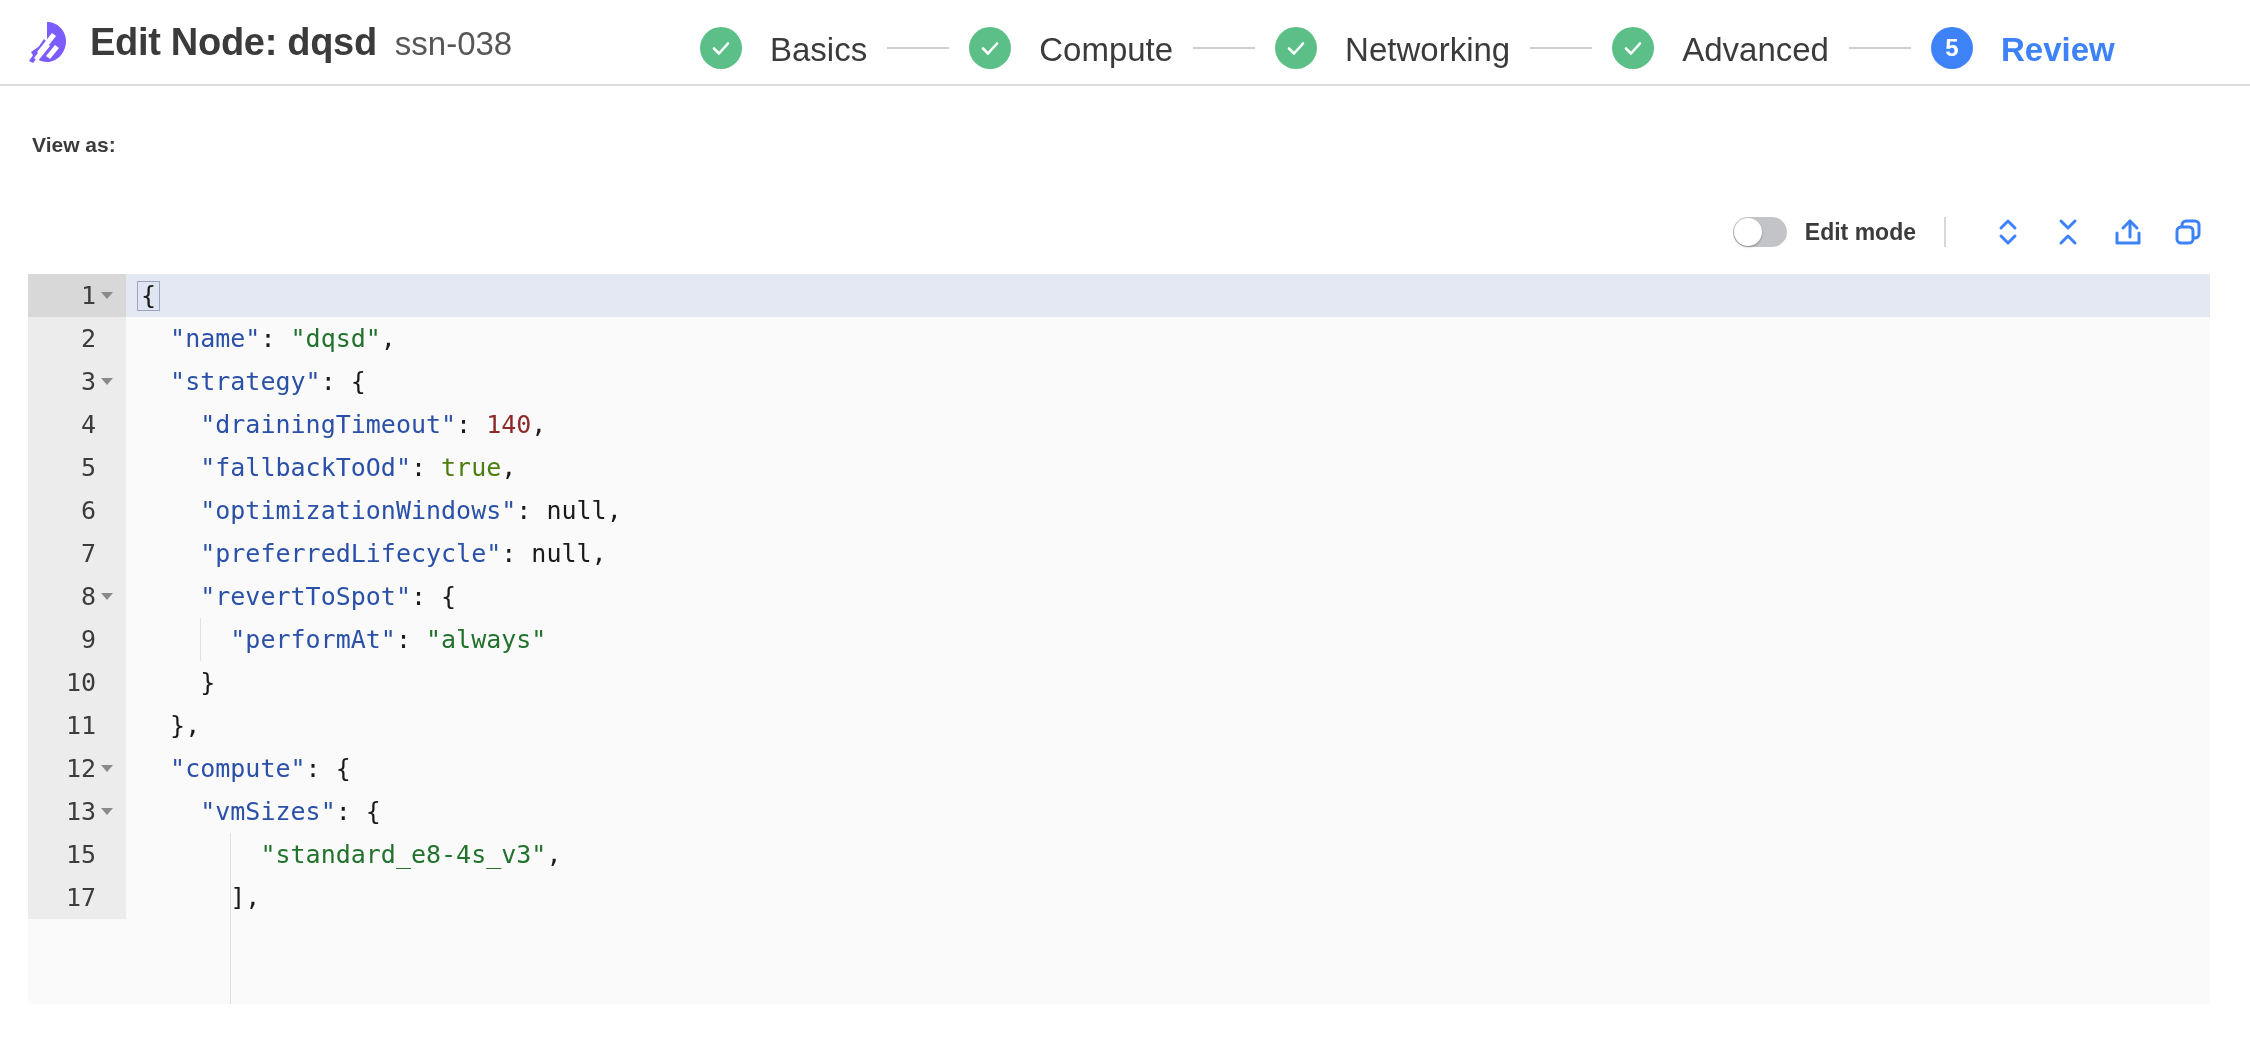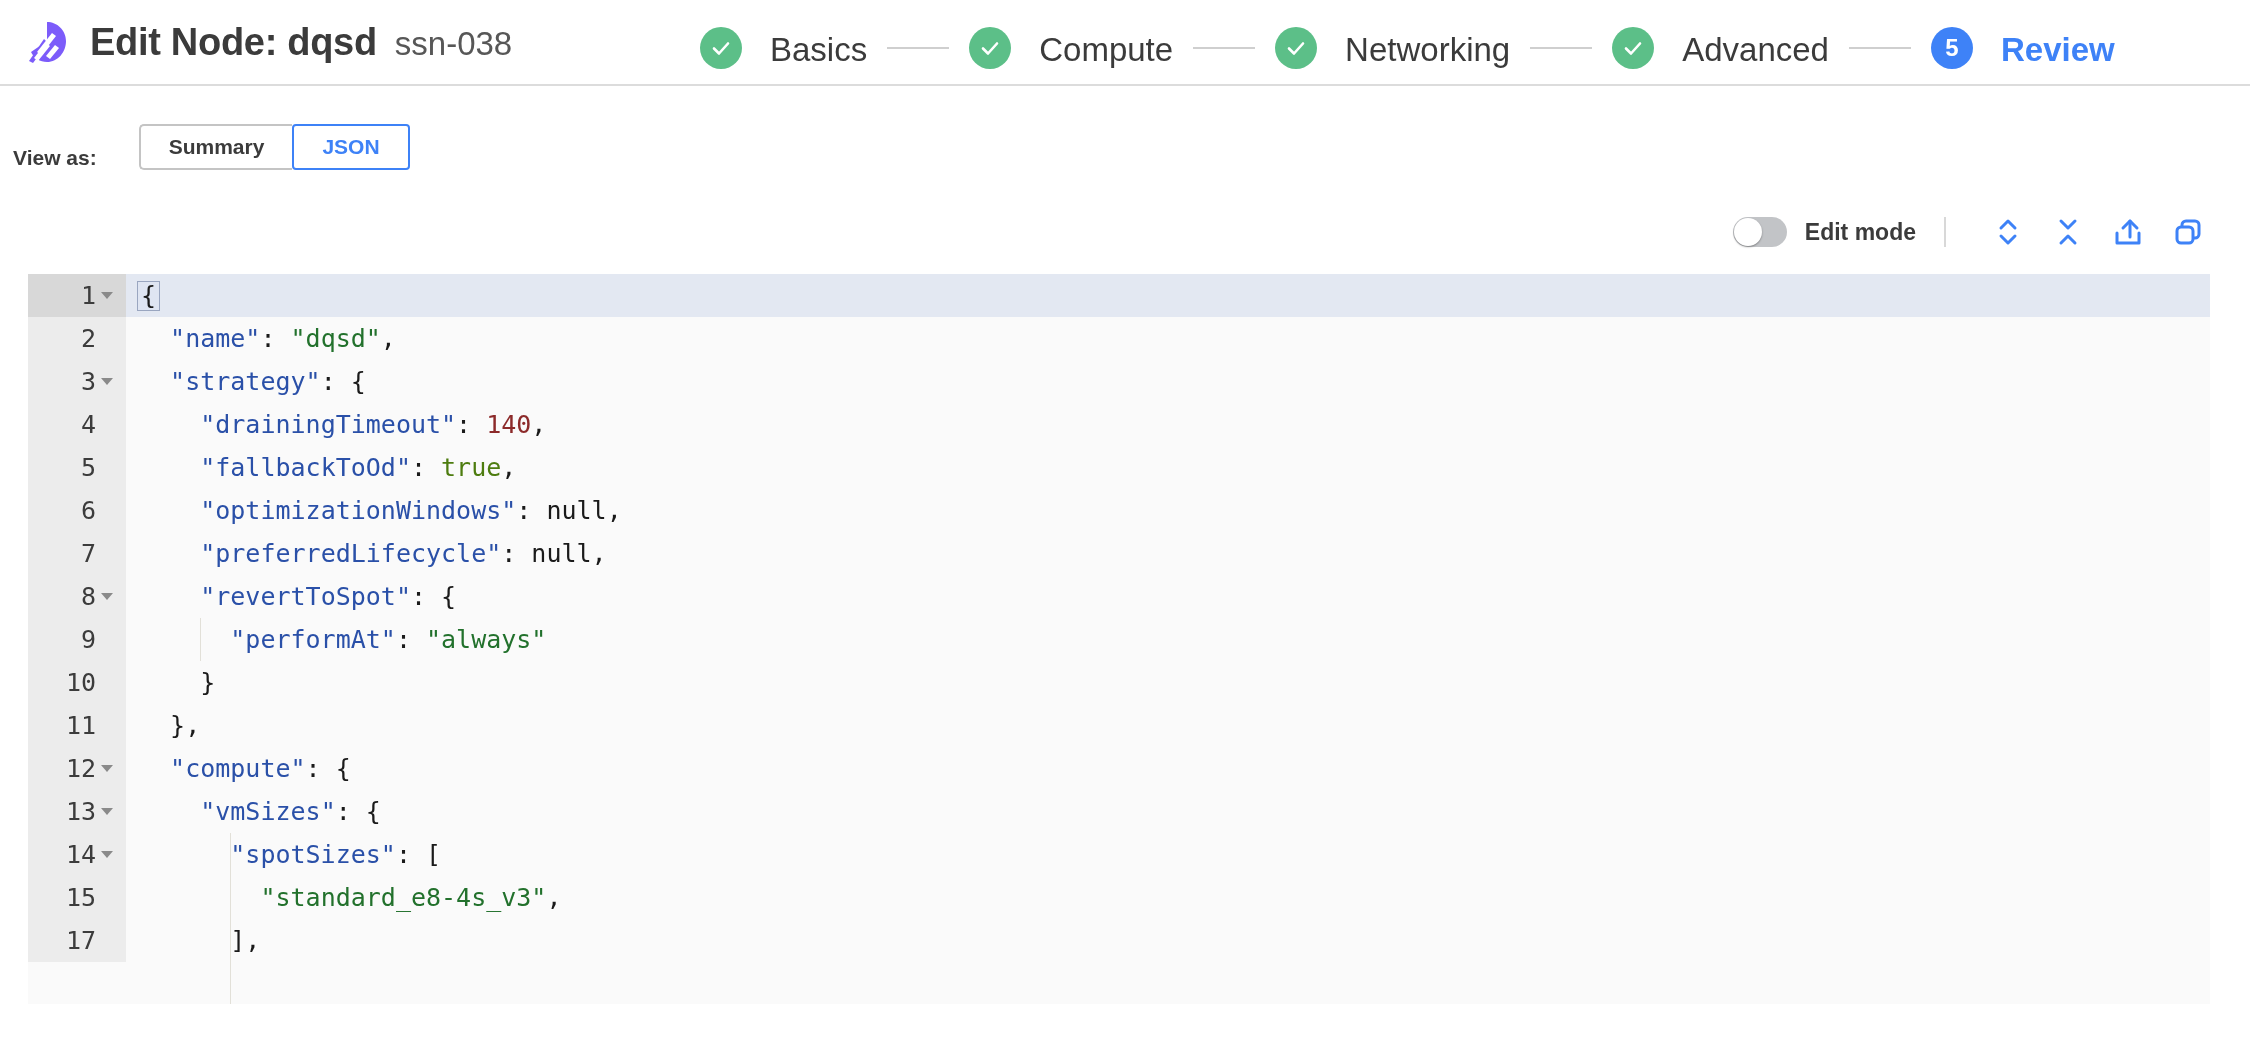--- a/index.html
+++ b/index.html
@@ -95,22 +95,22 @@
     width: 62px;
     height: 2px;
     background: #cfcfcf;
     margin: 0 20px;
     flex: 0 0 62px;
   }
 
   
   .viewas-row {
     display: flex;
-    align-items: flex-end;
-    padding-left: 13px;
+    align-items: center;
+    padding-left: 32px;
     margin-top: 34px;
     height: 50px;
   }
   .viewas-label {
     font-size: 21px;
     font-weight: bold;
     color: #3b3b3b;
     margin-right: 42px;
   }
   .segmented {
@@ -340,24 +340,20 @@
         <span class="step-num">5</span>
       </span>
       <span class="step-label active-label">Review</span>
     </div>
 
   </div>
 </div>
 
 <div class="viewas-row">
   <span class="viewas-label">View as:</span>
-  <div class="segmented">
-    <div class="seg inactive">Summary</div>
-    <div class="seg active">JSON</div>
-  </div>
 </div>
 
 <div class="editor-toolbar">
 
   <div class="toggle">
     <div class="knob"></div>
   </div>
   <span class="toggle-label">Edit mode</span>
 
   <div class="tb-divider"></div>
@@ -498,29 +494,20 @@
       <div class="gutter">
         <span class="lnum">13</span>
         <div class="fold">
           <span class="tri"></span>
         </div>
       </div>
       <div class="code-text"><span>    </span><span class="tok-key">"vmSizes"</span><span class="tok-punct">: {</span></div>
     </div>
     <div class="code-line">
       <div class="gutter">
-        <span class="lnum">14</span>
-        <div class="fold">
-          <span class="tri"></span>
-        </div>
-      </div>
-      <div class="code-text"><span>      </span><span class="tok-key">"spotSizes"</span><span class="tok-punct">: [</span></div>
-    </div>
-    <div class="code-line">
-      <div class="gutter">
         <span class="lnum">15</span>
         <div class="fold"></div>
       </div>
       <div class="code-text"><span>        </span><span class="tok-str">"standard_e8-4s_v3"</span><span class="tok-punct">,</span></div>
     </div>
     <div class="code-line">
       <div class="gutter">
         <span class="lnum">17</span>
         <div class="fold"></div>
       </div>

